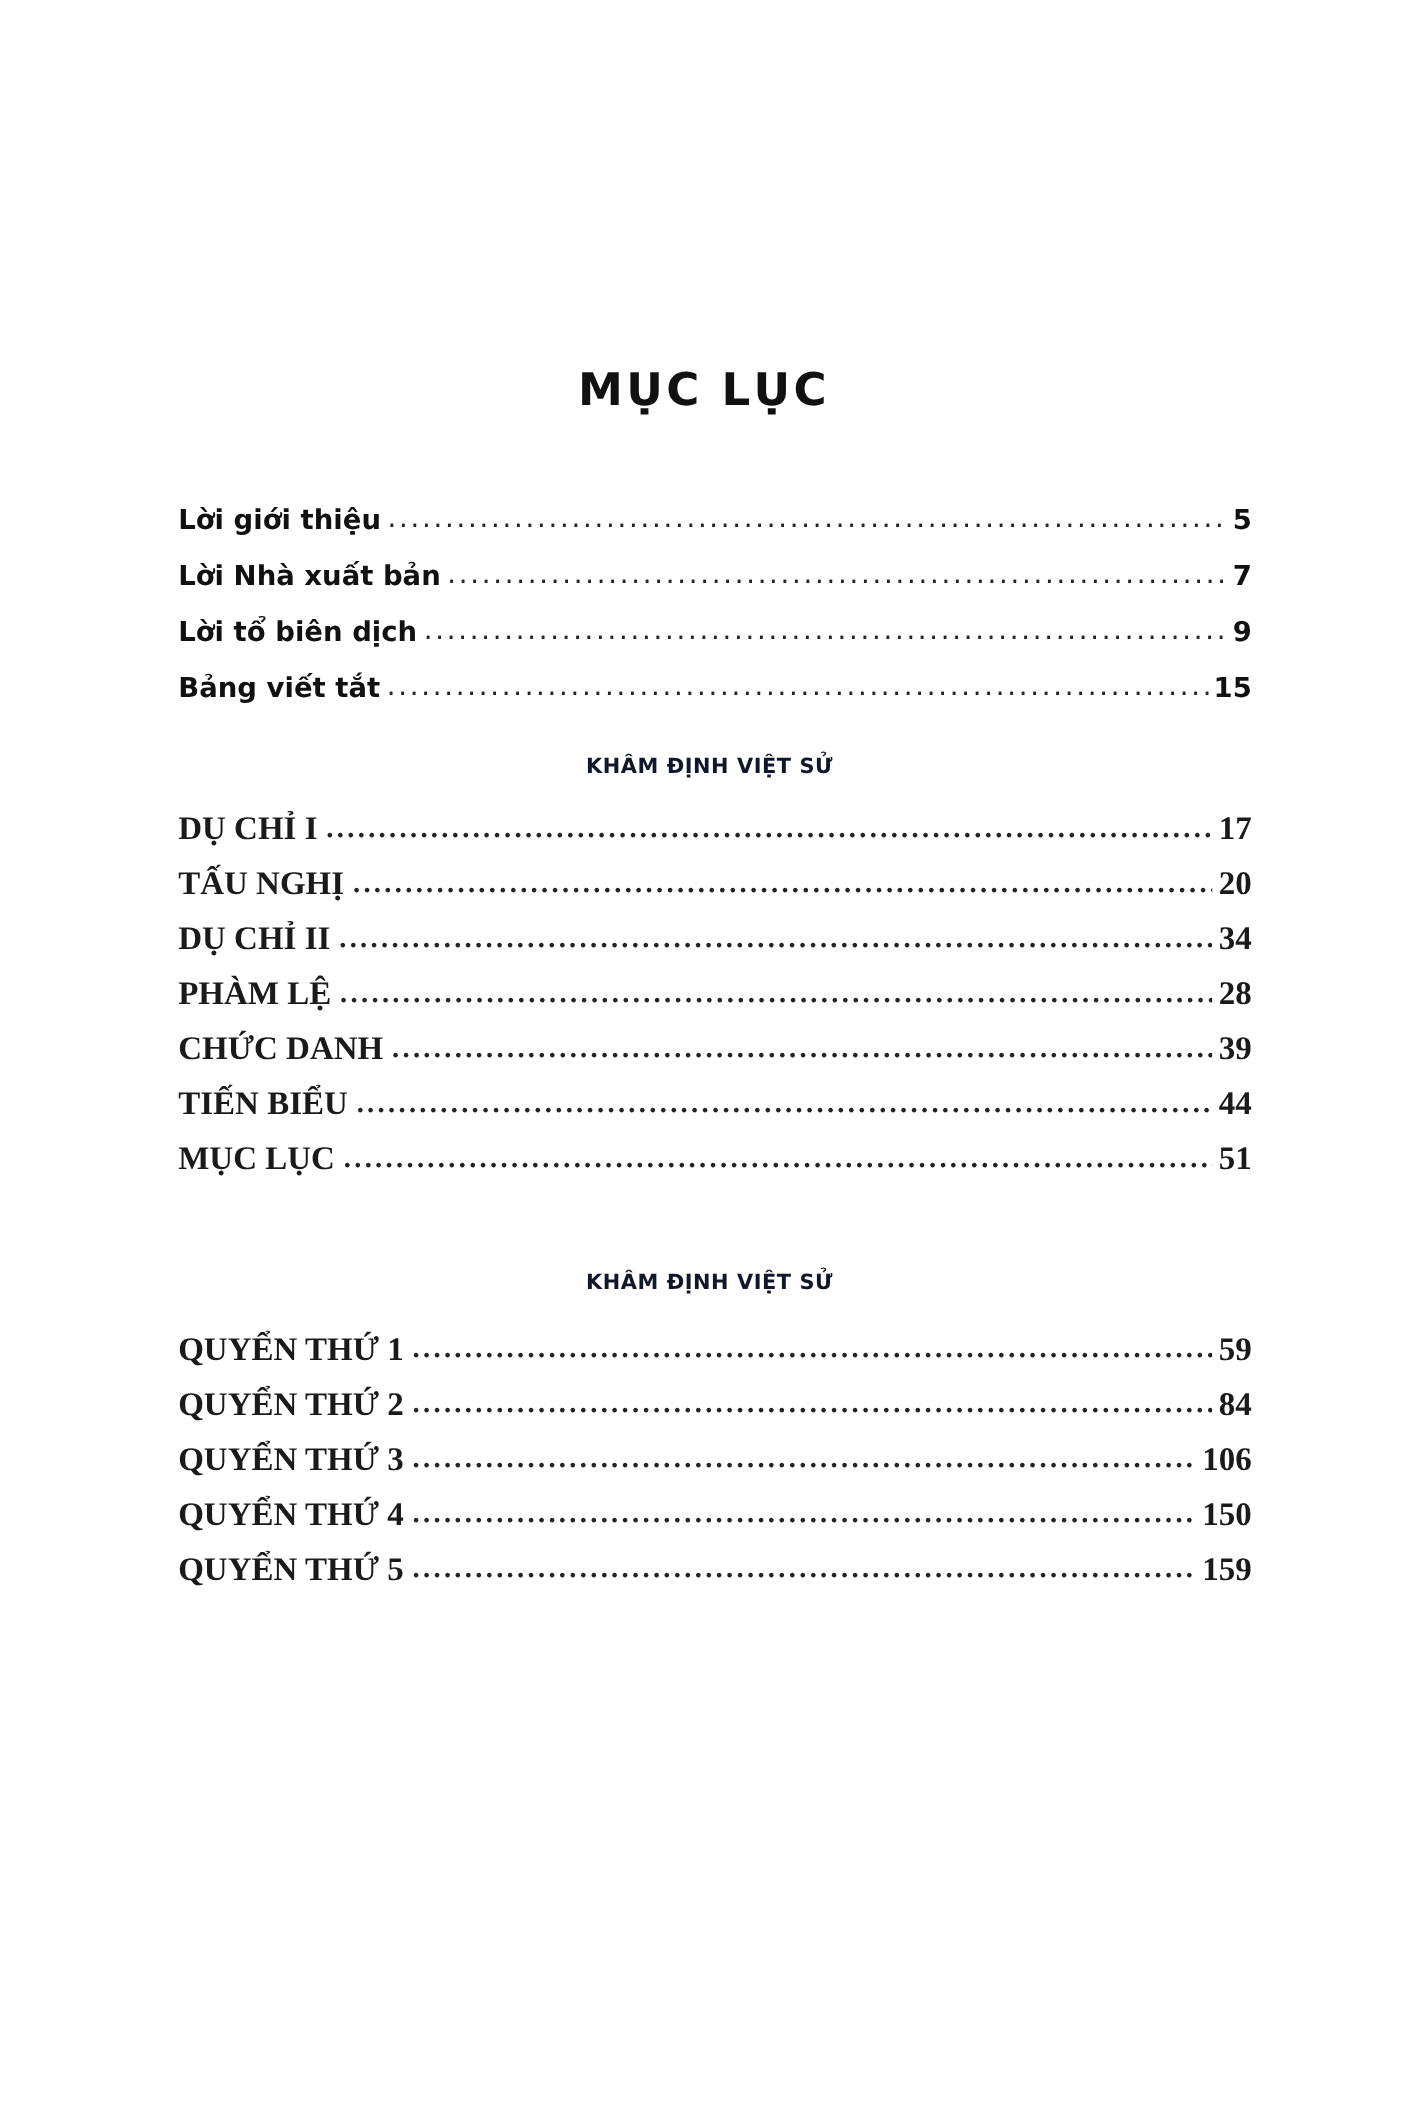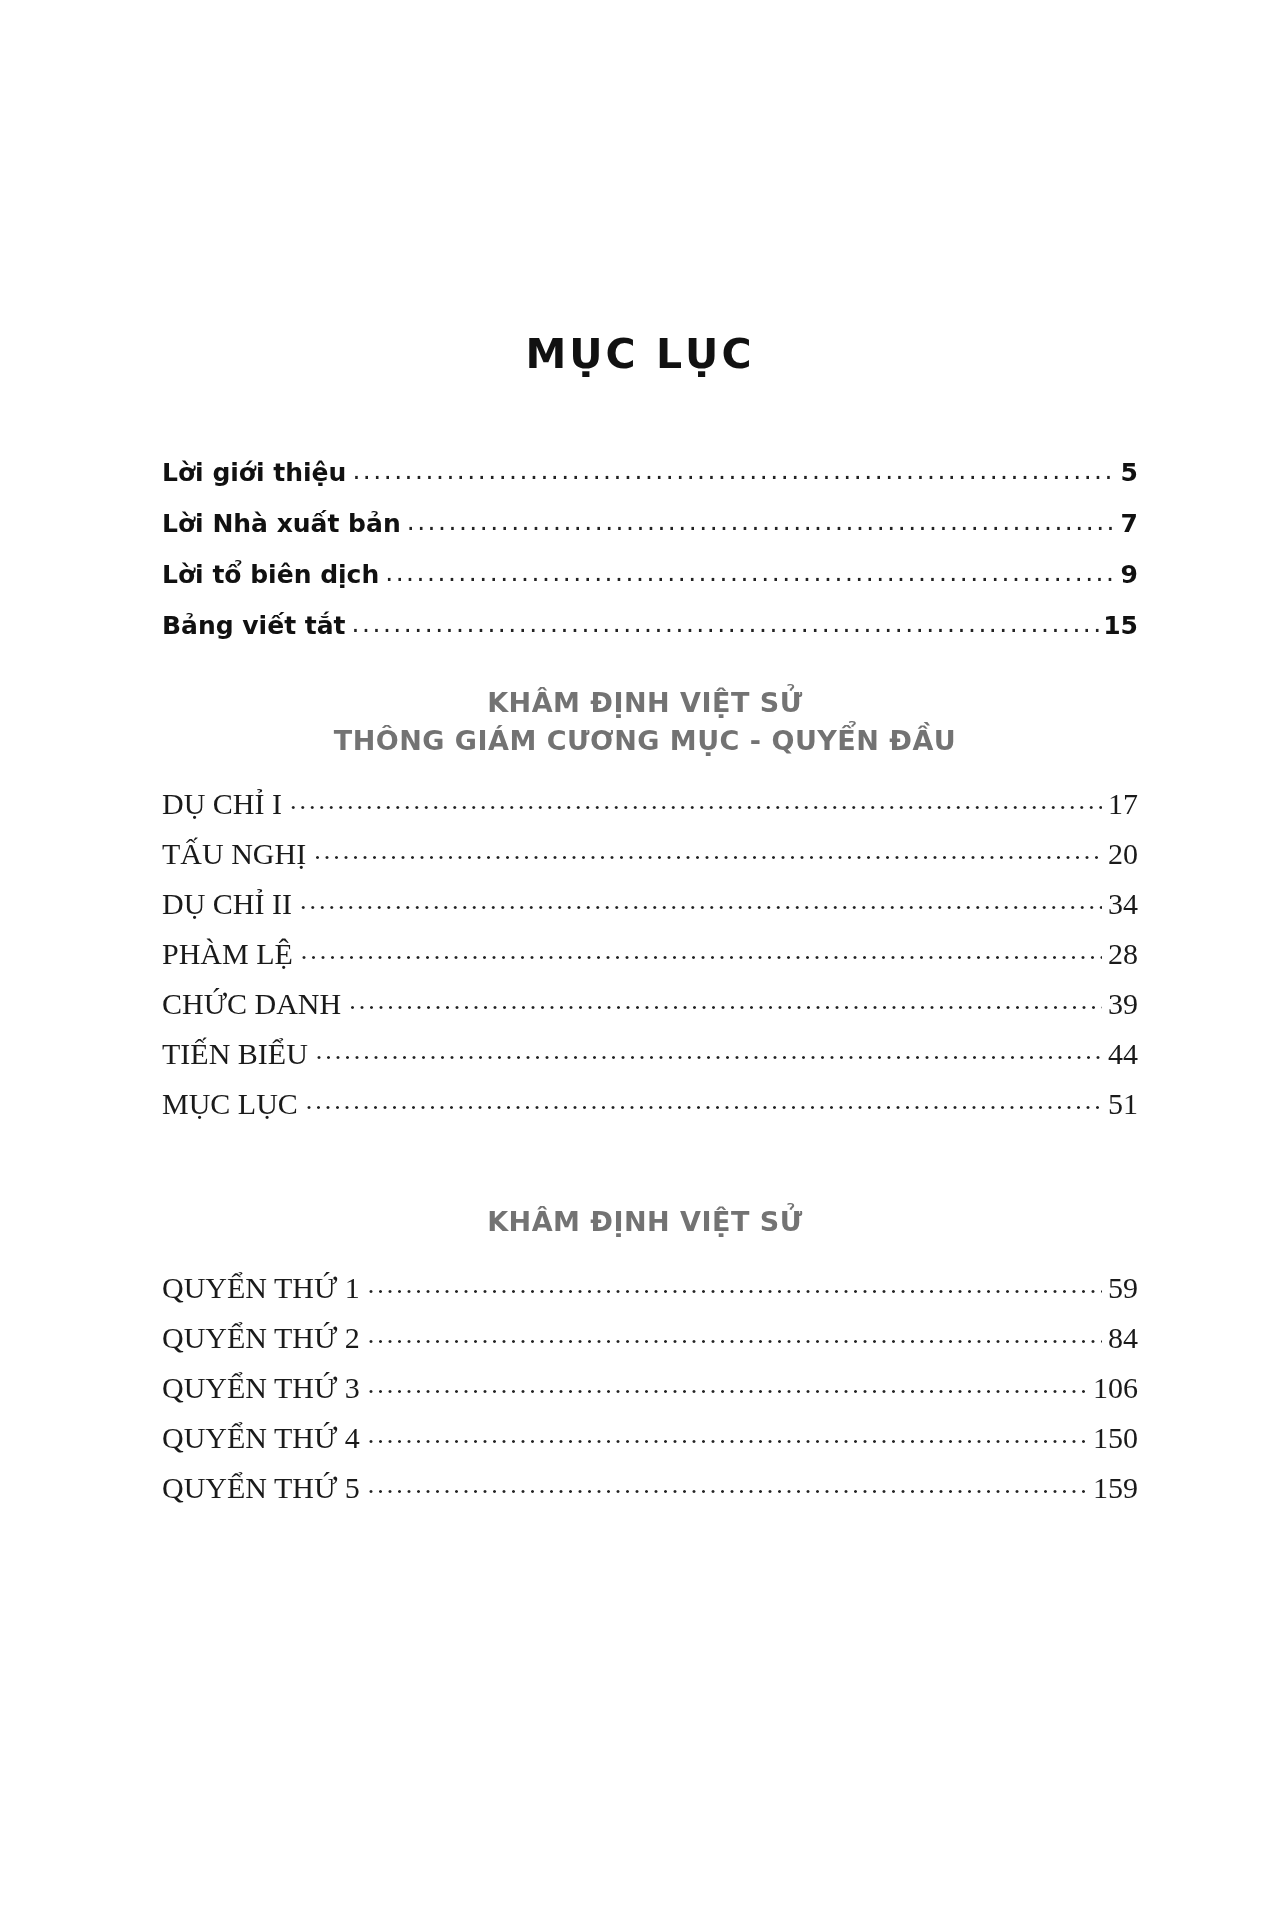--- a/index.html
+++ b/index.html
@@ -68,44 +68,45 @@
     color: #222;
     transform: translateY(-2px);
   }
   .front-list .row .page-num { flex: 0 0 auto; padding-left: 4px; }
 
   
   .section-head {
     text-align: center;
     font-family: "DejaVu Sans", sans-serif;
     font-weight: 700;
-    font-size: 27px;
+    font-size: 19px;
     letter-spacing: 0.5px;
     line-height: 1.42;
-    color: #737373;
+    color: #0f172a;
     margin: 44px 0 26px 0;
     padding-right: 10px;
   }
   .section-head .l2 { display: block; }
   .section-head.second { margin-top: 82px; margin-bottom: 30px; }
 
   
   .serif-list {
     margin: 0;
     padding: 0;
     list-style: none;
   }
   .serif-list .row {
     display: flex;
-    align-items: center;
+    align-items: flex-end;
     font-family: "Liberation Serif", serif;
     font-size: 30px;
     color: #1a1a1a;
     margin-bottom: 16px;
     white-space: nowrap;
+    font-weight: bold;
   }
   .serif-list .row .label { flex: 0 0 auto; padding-right: 8px; }
   .serif-list .row .leader {
     flex: 1 1 auto;
     overflow: hidden;
     white-space: nowrap;
     letter-spacing: 3px;
     font-size: 26px;
     color: #222;
     transform: translateY(-3px);
@@ -138,21 +139,20 @@
       </li>
       <li class="row">
         <span class="label">Bảng viết tắt</span>
         <span class="leader">.....................................................................................................................................................</span>
         <span class="page-num">15</span>
       </li>
     </ul>
 
     <div class="section-head">
       <span class="l1">KHÂM ĐỊNH VIỆT SỬ</span>
-      <span class="l2">THÔNG GIÁM CƯƠNG MỤC - QUYỂN ĐẦU</span>
     </div>
 
     <ul class="serif-list">
       <li class="row">
         <span class="label">DỤ CHỈ I</span>
         <span class="leader">.....................................................................................................................................................</span>
         <span class="page-num">17</span>
       </li>
       <li class="row">
         <span class="label">TẤU NGHỊ</span>

